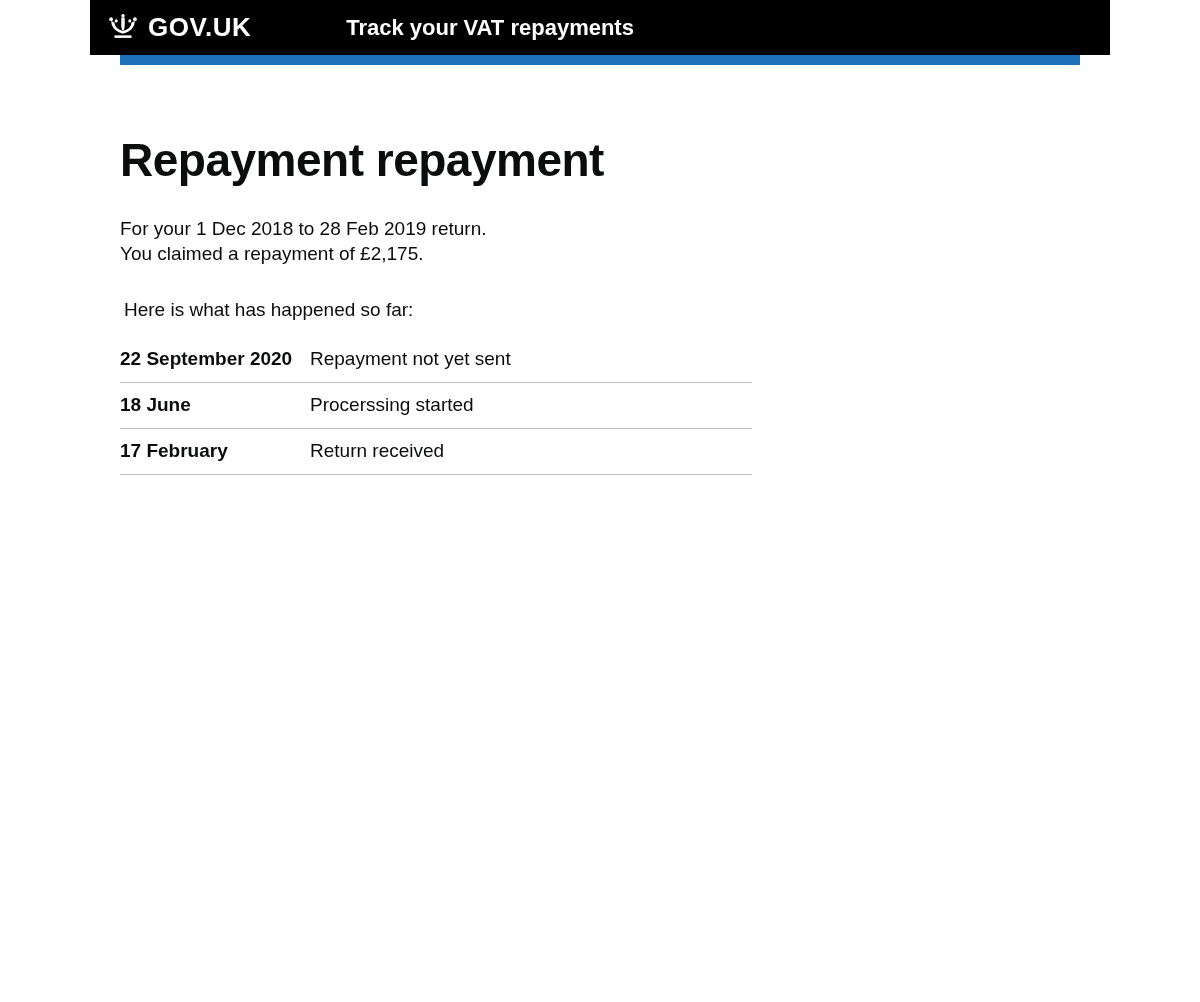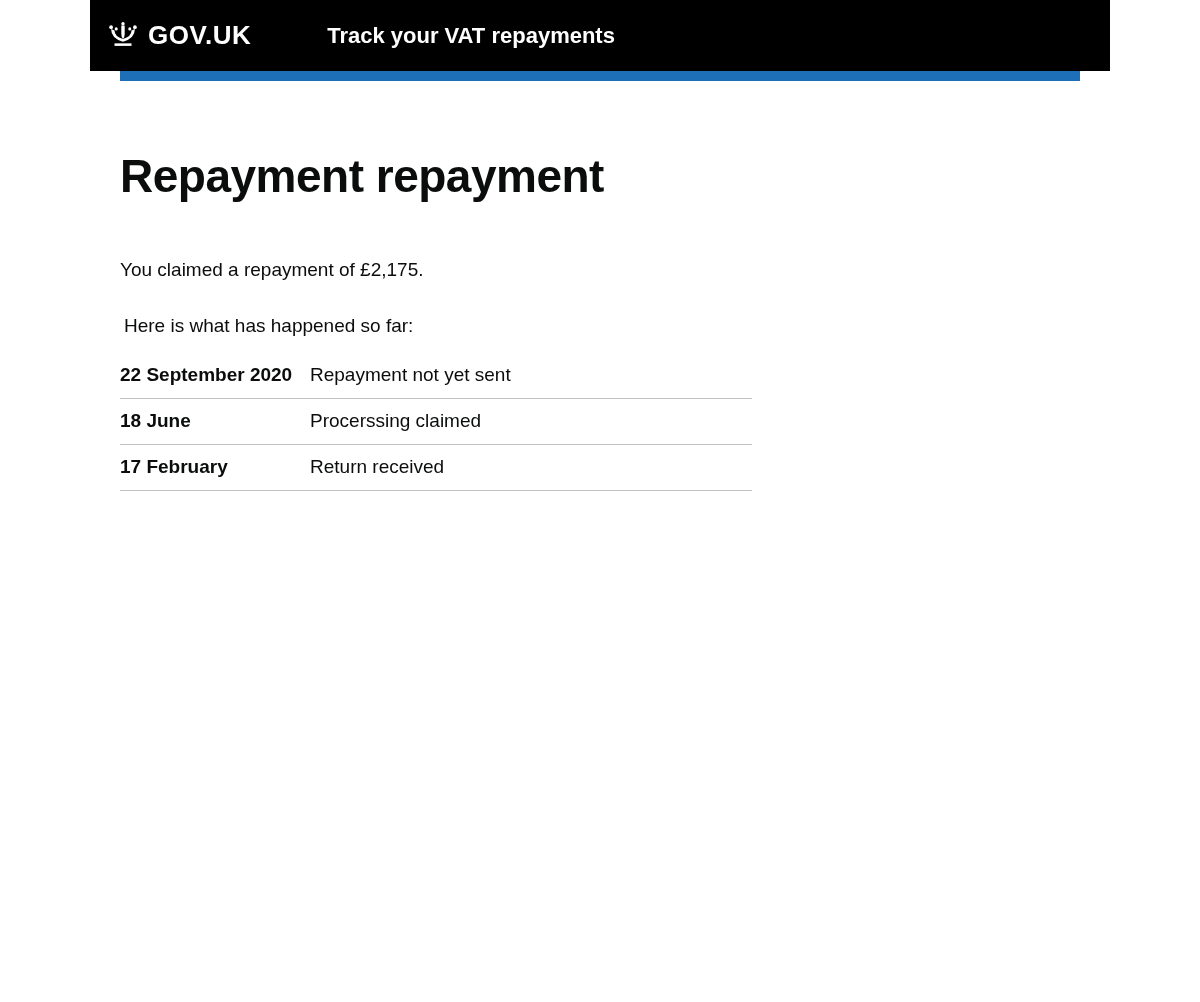--- a/index.html
+++ b/index.html
@@ -10,21 +10,21 @@
     color: #0b0c0c;
     -webkit-font-smoothing: antialiased;
   }
   .page {
     width: 1020px;
     margin: 0 auto;
     background: #fff;
   }
   .header {
     background: #000;
-    height: 71px;
+    height: 55px;
     display: flex;
     align-items: center;
     padding: 8px 16px;
   }
   .logo {
     display: flex;
     align-items: center;
     gap: 8px;
     color: #fff;
     text-decoration: none;
@@ -38,21 +38,21 @@
     width: 34px;
     height: 28px;
     flex: 0 0 auto;
     fill: #fff;
     color: #fff;
   }
   .service-name {
     color: #fff;
     font-size: 22px;
     font-weight: 700;
-    margin-left: 76px;
+    margin-left: 95px;
   }
   .blue-bar {
     height: 10px;
     background: #1d70b8;
     margin: 0 30px;
   }
   .content {
     padding: 0 30px;
   }
   .page-title {
@@ -116,34 +116,34 @@
     </a>
     <span class="service-name">Track your VAT repayments</span>
   </header>
 
   <div class="blue-bar"></div>
 
   <main class="content">
     <h1 class="page-title">Repayment repayment</h1>
 
     <p class="intro">
-      <br>
+      <span>For your 1 Dec 2018 to 28 Feb 2019 return.</span><br>
       <span>You claimed a repayment of £2,175.</span>
     </p>
 
     <p class="sofar">Here is what has happened so far:</p>
 
     <div class="timeline">
       <div class="row">
         <div class="date">22 September 2020</div>
         <div class="status">Repayment not yet sent</div>
       </div>
       <div class="row">
         <div class="date">18 June</div>
-        <div class="status">Procerssing claimed</div>
+        <div class="status">Procerssing started</div>
       </div>
       <div class="row">
         <div class="date">17 February</div>
         <div class="status">Return received</div>
       </div>
     </div>
   </main>
 </div>
 
 </body></html>

